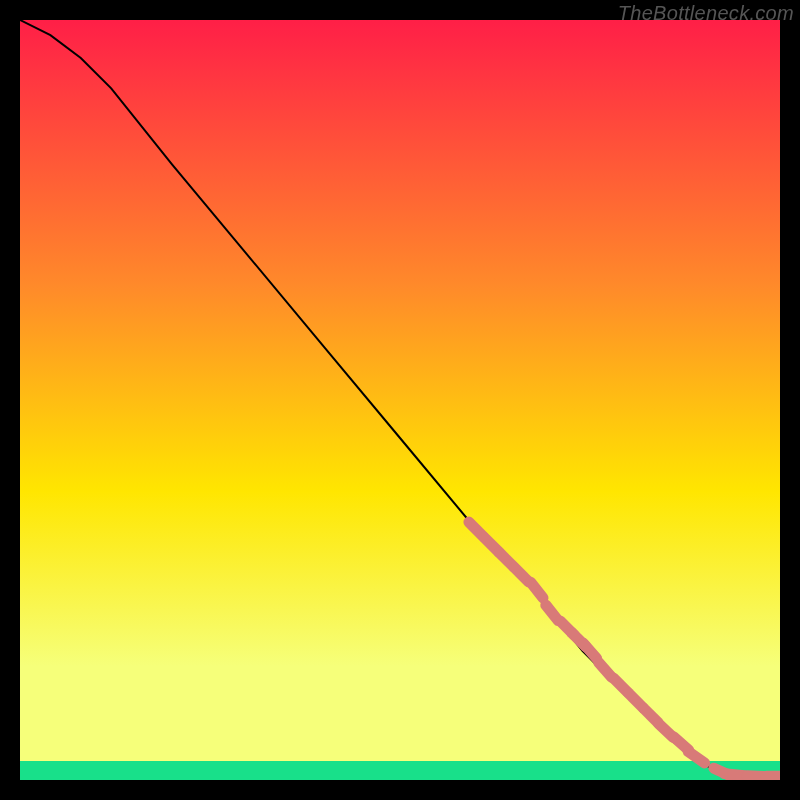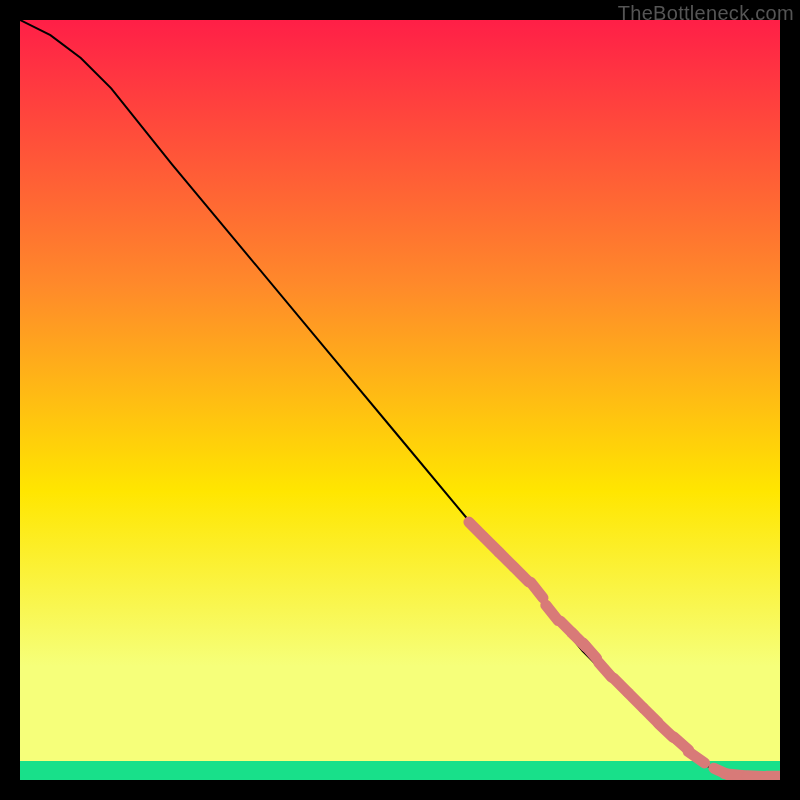--- a/index.html
+++ b/index.html
@@ -9,20 +9,21 @@
     height: 800px;
     background: #000;
     font-family: Arial, Helvetica, sans-serif;
     overflow: hidden;
   }
   .frame {
     position: relative;
     width: 800px;
     height: 800px;
     background: #000;
+    font-style: italic;
   }
   .plot {
     position: absolute;
     left: 20px;
     top: 20px;
     width: 760px;
     height: 760px;
   }
   .watermark {
     position: absolute;

